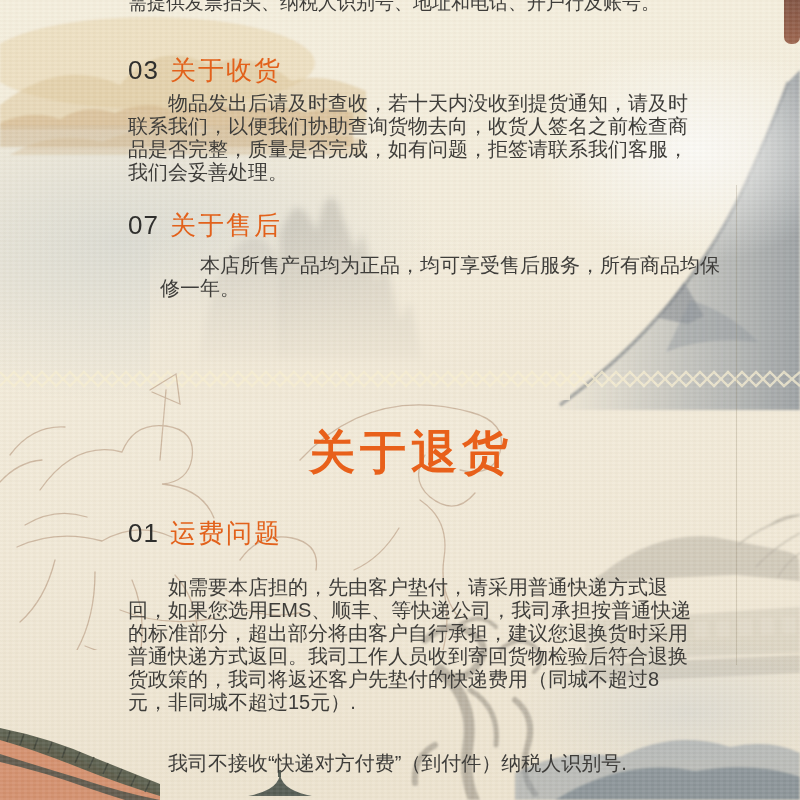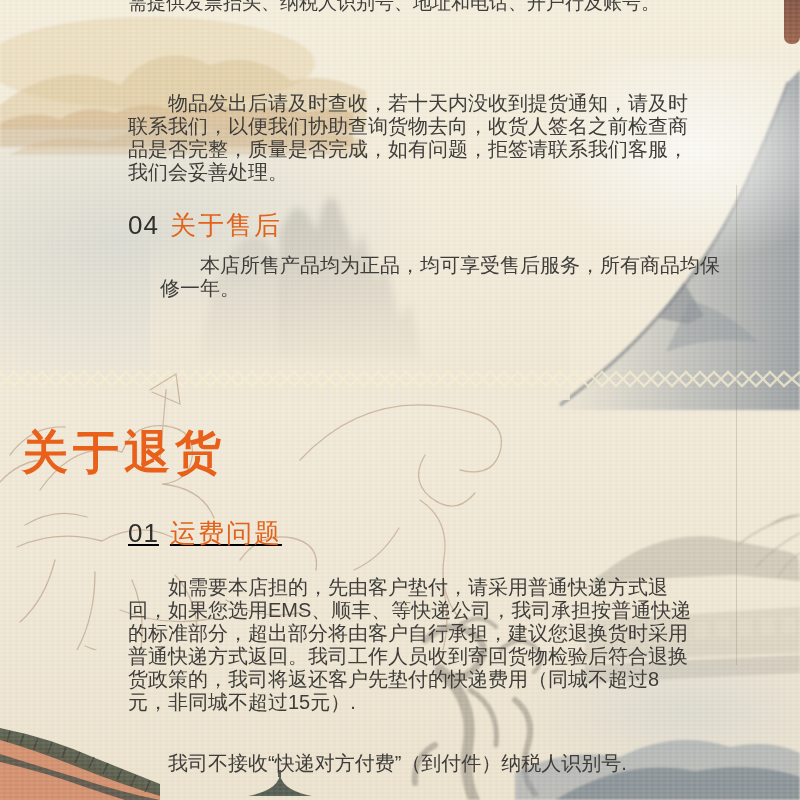--- a/index.html
+++ b/index.html
@@ -33,24 +33,24 @@
   .content { position:absolute; inset:0; }
   .intro { position:absolute; left:128px; top:-9px; width:568px;
     font-size:19px; line-height:23px; color:#3e3d3a; }
   .heading { position:absolute; left:128px; font-size:26px; line-height:34px; white-space:nowrap; }
   .heading .num { color:#2f2f2d; margin-right:11px; letter-spacing:1px; }
   .heading .ttl { color:#e2611b; letter-spacing:2px; }
   .para { position:absolute; left:128px; width:568px; font-size:20px; line-height:23px;
     color:#3e3d3a; text-indent:2em; }
   .h03 { top:53px; }  .p03 { top:92px; }
   .h04 { top:208px; } .p04 { top:254px;margin-left:32px; }
-  .banner { position:absolute; left:0; right:0; top:426px; 
+  .banner { position:absolute; left:0; right:0; top:426px; text-align:center;
     font-family:"DejaVu Serif","Liberation Serif",serif; font-weight:bold;
     font-size:46px; line-height:52px; color:#e8601a; letter-spacing:5px; padding-left:22px; }
-  .h01 { top:516px;text-decoration:underline; } .p01 { top:576px; }
+  .h01 { top:516px; } .p01 { top:576px; }
   .h02 { top:708px; } .p02 { top:752px; }
 </style>
 </head>
 <body>
 
 <div class="page">
 
   <svg class="bg blur1" style="left:0;top:5px" width="380" height="150" viewBox="0 0 380 150">
     <ellipse cx="150" cy="58" rx="165" ry="46" fill="#e6d2a8" opacity=".5"></ellipse>
     <path d="M0,100 Q60,52 120,80 Q158,34 210,60 Q252,44 292,76 Q322,66 366,86 L366,124 L0,124 Z" fill="#dcc395" opacity=".5"></path>
@@ -148,24 +148,27 @@
   </svg>
 
   <div class="bg crease"></div>
   <div class="bg maroon-strip"></div>
   <div class="texture"></div>
 
   <div class="content">
 
     <p class="intro">需提供发票抬头、纳税人识别号、地址和电话、开户行及账号。</p>
 
+    <div class="heading h03">
+      <span class="num">03</span><span class="ttl">关于收货</span>
+    </div>
     <p class="para p03">物品发出后请及时查收，若十天内没收到提货通知，请及时联系我们，以便我们协助查询货物去向，收货人签名之前检查商品是否完整，质量是否完成，如有问题，拒签请联系我们客服，我们会妥善处理。</p>
 
     <div class="heading h04">
-      <span class="num">04</span><span class="ttl">关于售后</span>
+      <span class="num">07</span><span class="ttl">关于售后</span>
     </div>
     <p class="para p04">本店所售产品均为正品，均可享受售后服务，所有商品均保修一年。</p>
 
     <h1 class="banner">关于退货</h1>
 
     <div class="heading h01">
       <span class="num">01</span><span class="ttl">运费问题</span>
     </div>
     <p class="para p01">如需要本店担的，先由客户垫付，请采用普通快递方式退回，如果您选用EMS、顺丰、等快递公司，我司承担按普通快递的标准部分，超出部分将由客户自行承担，建议您退换货时采用普通快递方式返回。我司工作人员收到寄回货物检验后符合退换货政策的，我司将返还客户先垫付的快递费用（同城不超过8元，非同城不超过15元）.</p>
 

